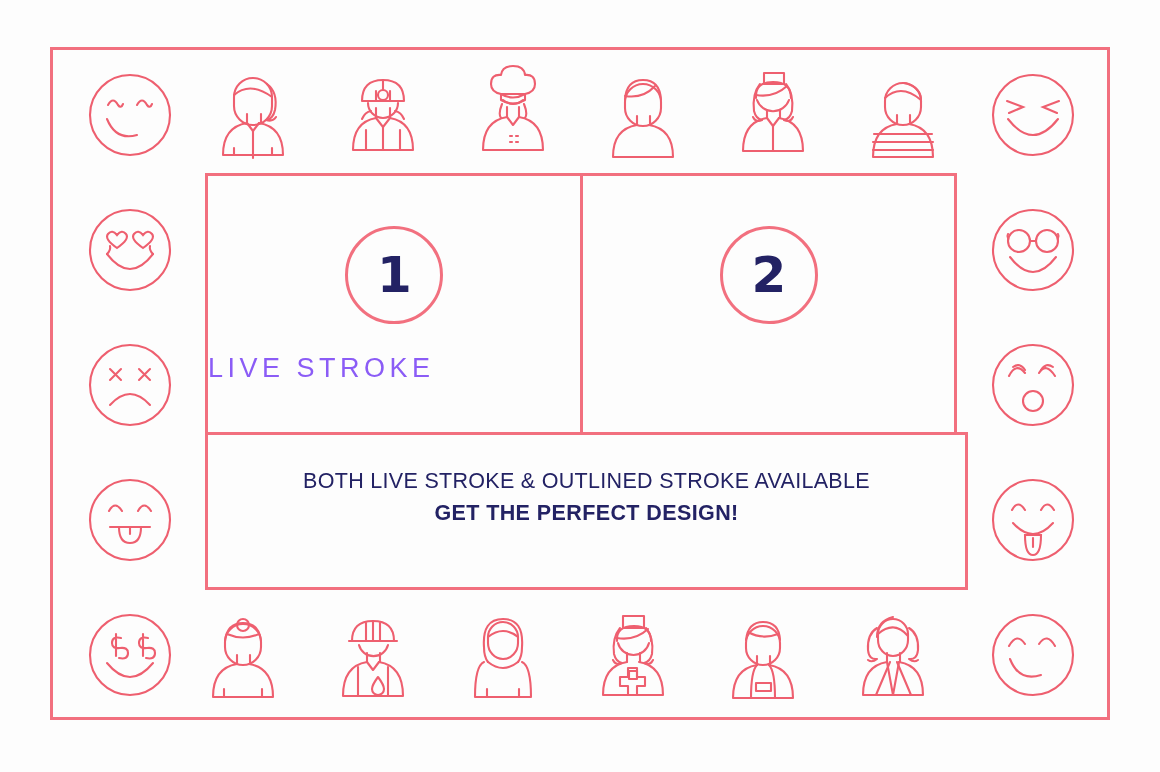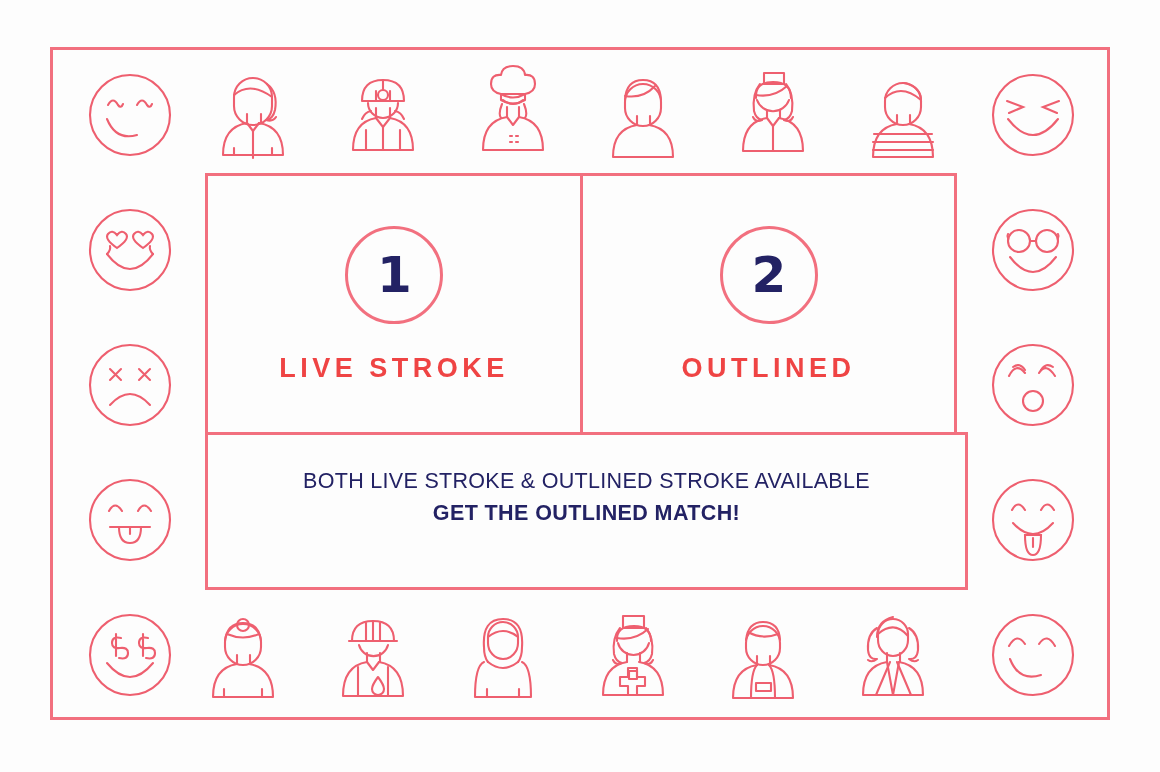--- a/index.html
+++ b/index.html
@@ -64,26 +64,26 @@
     font-weight: 700;
     color: #232264;
     line-height: 1;
     letter-spacing: -1px;
   }
   .panel-label {
     position: absolute;
     left: 0;
     right: 0;
     top: 177px;
-    text-align: center;
+    text-align: left;
     font-family: "Liberation Sans", sans-serif;
     font-size: 27px;
     letter-spacing: 4.5px;
-    color: #ef4444;
-    font-weight: 700;
+    color: #8b5cf6;
+    font-weight: 400;
     white-space: nowrap;
   }
 
   #note-text {
     position: absolute;
     left: 0; right: 0;
     top: 30px;
     text-align: center;
     color: #232264;
   }
@@ -422,25 +422,24 @@
       <div class="num-circle">
         <span>1</span>
       </div>
       <div class="panel-label">LIVE STROKE</div>
     </div>
 
     <div class="panel-box" id="panel-outl">
       <div class="num-circle">
         <span>2</span>
       </div>
-      <div class="panel-label">OUTLINED</div>
     </div>
 
     <div class="panel-box" id="panel-note">
       <div id="note-text">
         <div class="line">BOTH LIVE STROKE &amp; OUTLINED STROKE AVAILABLE</div>
-        <div class="line bold">GET THE OUTLINED MATCH!</div>
+        <div class="line bold">GET THE PERFECT DESIGN!</div>
       </div>
     </div>
 
   </div>
 
 </div>
 
 </body></html>

